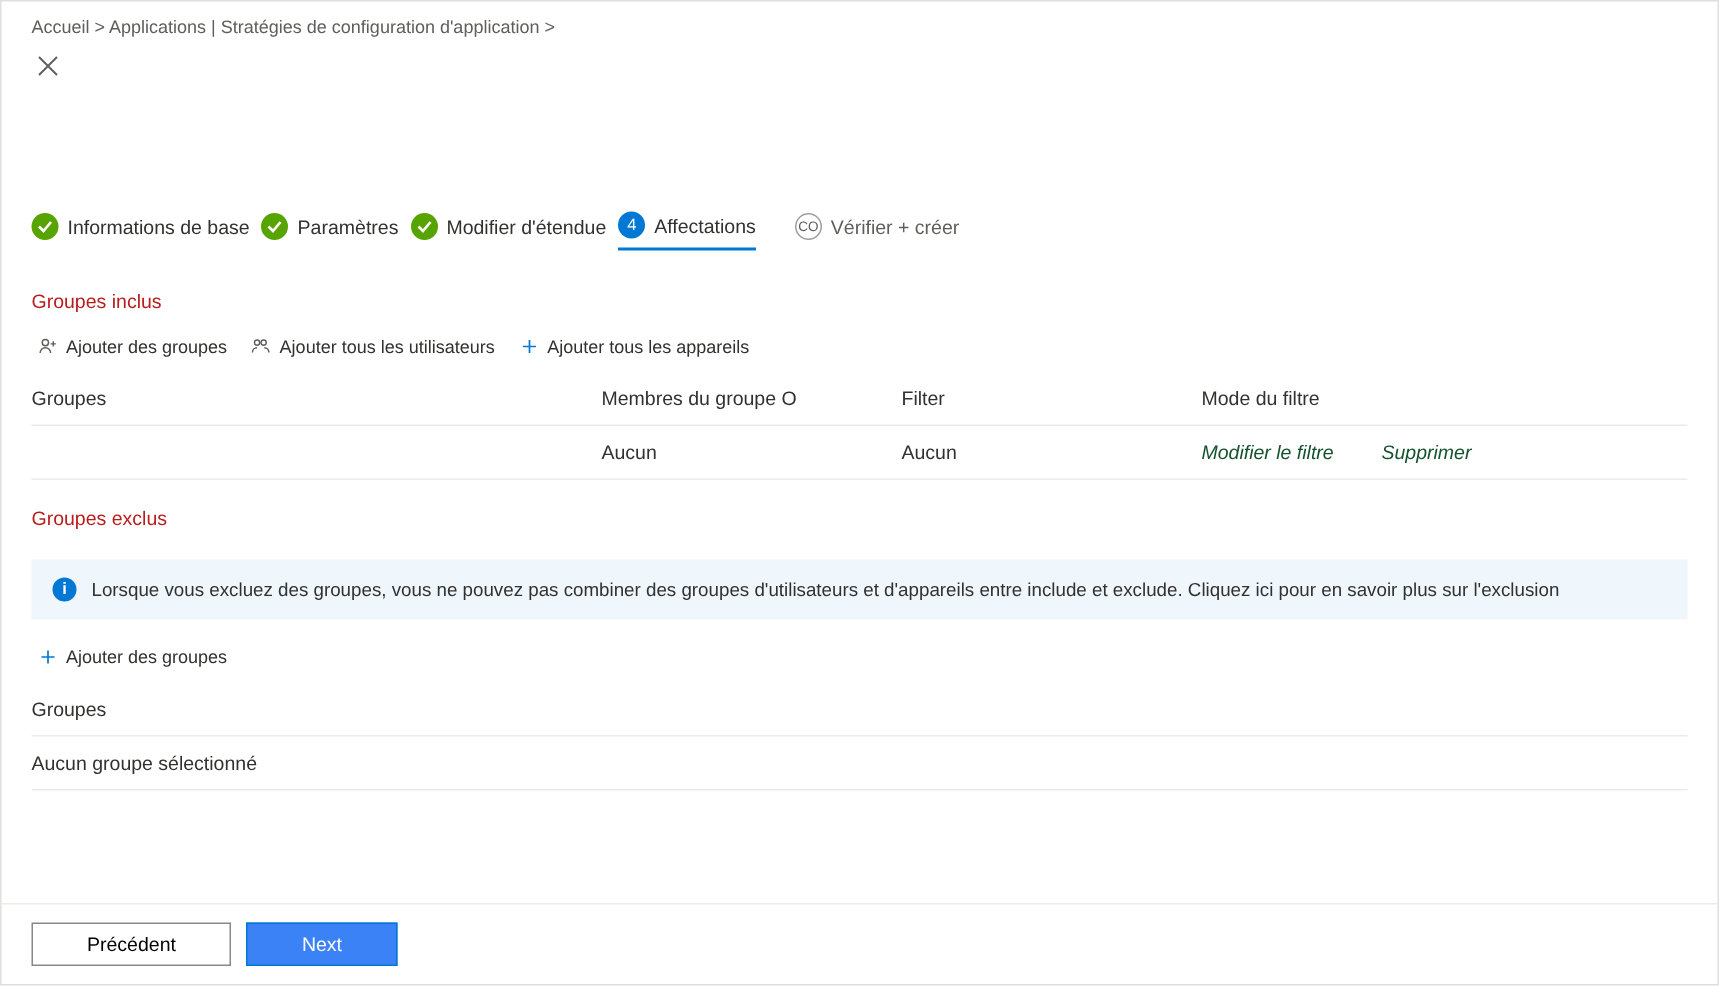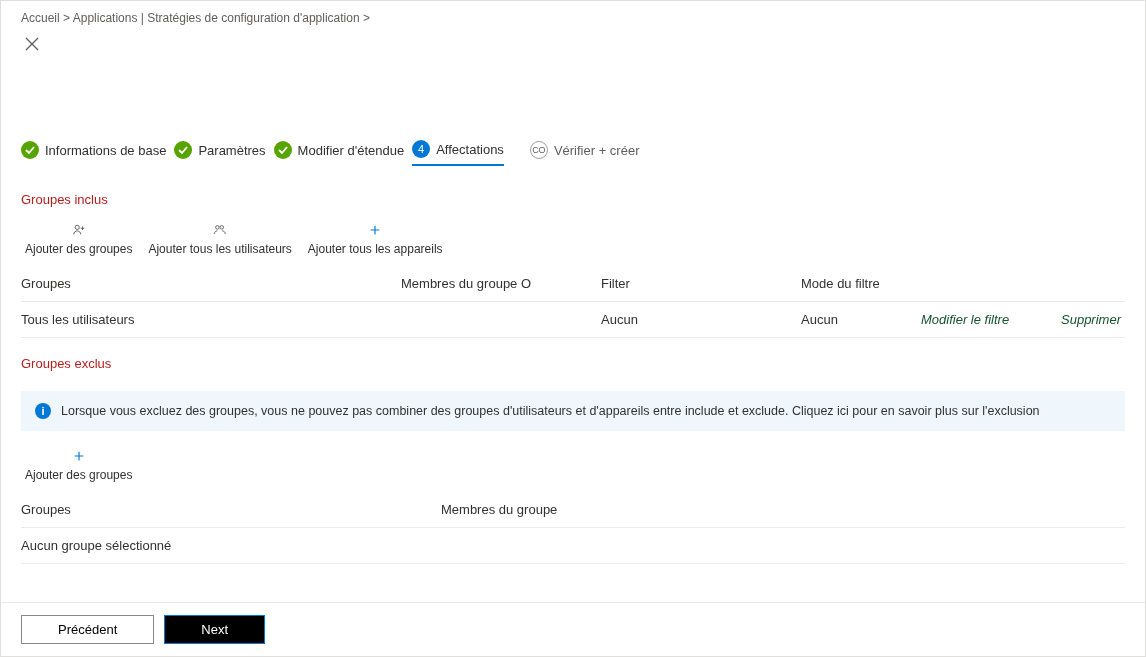--- a/index.html
+++ b/index.html
@@ -79,24 +79,23 @@
   .action-row {
     display: flex;
     gap: 16px;
     padding: 10px 24px;
     align-items: center;
     font-size: 12px;
     color: #323130;
   }
   .action-link {
     display: flex;
-    align-items: center;
+    align-items: flex-start;
     gap: 5px;
     cursor: pointer;
-    flex-direction: column;
   }
   .action-link svg { width:14px; height:14px; }
   .table {
     padding: 0 20px;
   }
   .thead, .trow {
     display: grid;
     grid-template-columns: 380px 200px 200px 120px 140px 80px;
     align-items: center;
     font-size: 13px;
@@ -151,21 +150,21 @@
     gap: 10px;
   }
   .btn {
     font-size: 13px;
     padding: 6px 36px;
     border: 1px solid #8a8886;
     background: #fff;
     cursor: pointer;
   }
   .btn.primary {
-    background: #000000;
+    background: #3b82f6;
     border-color: #0078d4;
     color: #fff;
   }
 </style>
 </head>
 <body>
 
 <div class="breadcrumb">Accueil &gt;  Applications | Stratégies de configuration d'application &gt;</div>
 
 <div class="header-row">
@@ -241,21 +240,20 @@
 <div class="table">
   <div class="thead">
     <div>Groupes</div>
     <div>Membres du groupe O</div>
     <div>Filter</div>
     <div>Mode du filtre</div>
     <div></div>
       <div></div>
   </div>
   <div class="trow">
-    <div>Tous les utilisateurs</div>
     <div></div>
     <div>Aucun</div>
     <div>Aucun</div>
     <div class="link">Modifier le filtre</div>
     <div class="link">Supprimer</div>
   </div>
 </div>
 
 <div class="section-title">Groupes exclus</div>
 
@@ -269,21 +267,20 @@
     <svg viewBox="0 0 16 16">
         <path d="M8 3v10M3 8h10" stroke="#0078d4" stroke-width="1.3"></path>
       </svg>
     <span>Ajouter des groupes</span>
   </div>
 </div>
 
 <div class="excl-table">
   <div class="excl-thead">
     <div>Groupes</div>
-    <div>Membres du groupe</div>
   </div>
   <div class="excl-trow">
     <div>Aucun groupe sélectionné</div>
     <div></div>
   </div>
 </div>
 
 <div class="footer">
   <button class="btn">Précédent</button>
   <button class="btn primary">Next</button>

